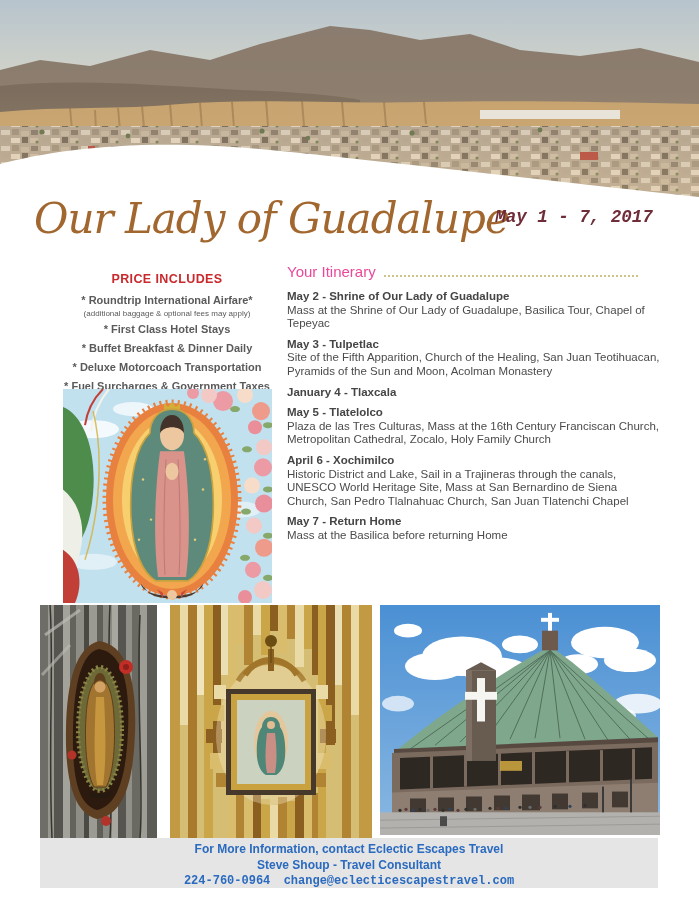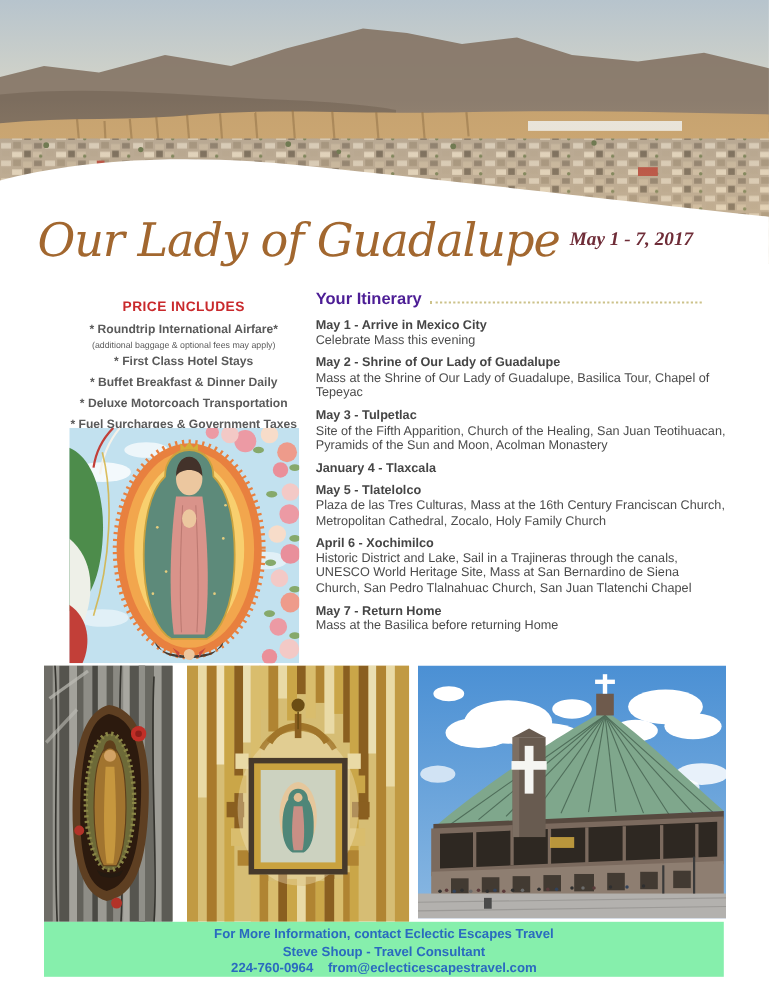--- a/index.html
+++ b/index.html
@@ -8,55 +8,55 @@
 
   
   .hero{position:absolute;left:0;top:0;width:699px;height:240px;}
   .hero svg{display:block;width:699px;height:240px;}
 
   
   .title{position:absolute;left:34px;top:196px;width:450px;margin:0;
          font-family:"DejaVu Serif",serif;font-style:italic;font-weight:normal;
          font-size:42px;line-height:1.1;color:#a2672f;letter-spacing:-1px;white-space:nowrap;}
   .dates{position:absolute;left:486px;top:207px;width:176px;text-align:center;
-         font-family:Liberation Serif, serif;font-style:italic;color:#6f2d38;}
+         font-family:Liberation Mono, monospace;font-style:italic;color:#6f2d38;}
   .dates .d1{font-size:17.5px;font-weight:bold;}
   .dates .d2{font-size:16px;margin-top:3px;}
 
   
   .price-box{position:absolute;left:42px;top:272px;width:250px;text-align:center;}
   .price-box h2{margin:0 0 7px 0;font-size:12.5px;letter-spacing:.4px;color:#c9292c;}
   .pi-item{font-size:11px;color:#5a5a5a;line-height:1.45;margin-top:3px;font-weight:bold;}
   .pi-note{font-size:8px;color:#5a5a5a;line-height:1.25;}
   .pi-foot{margin-top:1px;}
 
   
   .lady{position:absolute;left:63px;top:389px;width:209px;height:214px;margin:0;}
   .lady svg{display:block;width:100%;height:100%;}
 
   
   .itinerary{position:absolute;left:287px;top:263px;width:373px;}
   .it-head{display:flex;align-items:baseline;margin-bottom:10px;}
-  .it-head .it-title{font-size:15px;font-weight:bold;color:#4c1d95;white-space:nowrap;}
+  .it-head .it-title{font-size:15px;font-weight:normal;color:#ec4899;white-space:nowrap;}
   .it-head .leader{flex:1;border-bottom:2px dotted #ccc28a;margin:0 22px 3px 8px;height:1px;}
   .day{margin-bottom:7px;font-size:11.5px;line-height:13.6px;color:#4b4b4b;}
   .day-title{font-weight:bold;color:#454545;}
 
   
   .photo{position:absolute;margin:0;}
   .photo svg{display:block;width:100%;height:100%;}
   .p1{left:40px;top:605px;width:117px;height:233px;}
   .p2{left:170px;top:605px;width:202px;height:233px;}
   .p3{left:380px;top:605px;width:280px;height:230px;}
 
   
-  .contact{position:absolute;left:40px;top:838px;width:618px;height:50px;background:#86efac;
+  .contact{position:absolute;left:40px;top:838px;width:618px;height:50px;background:#e5e5e5;
            text-align:center;color:#2a6abf;font-weight:bold;font-size:12px;line-height:15.5px;
            padding-top:4px;box-sizing:border-box;}
-  .contact .c3 span{margin:0 5px;}
+  .contact .c3 span{margin:0 5px;font-family:Liberation Mono, monospace;}
 </style>
 </head>
 <body>
 
 <div class="page">
 
   <div class="hero">
     <svg viewBox="0 0 699 240" preserveAspectRatio="none">
       <defs>
         <linearGradient id="sky" x1="0" y1="0" x2="0" y2="1">
@@ -206,24 +206,20 @@
         <path d="M100,203 L94,199 L100,208 Z" fill="#c94a3f"></path>
           <path d="M118,203 L124,199 L118,208 Z" fill="#c94a3f"></path>
       </g>
     </svg>
   </figure>
 
   <section class="itinerary">
     <div class="it-head">
       <span class="it-title">Your Itinerary</span>
       <span class="leader"></span>
-    </div>
-    <div class="day">
-      <div class="day-title">May 1 - Arrive in Mexico City</div>
-      <div class="day-detail">Celebrate Mass this evening</div>
     </div>
     <div class="day">
       <div class="day-title">May 2 - Shrine of Our Lady of Guadalupe</div>
       <div class="day-detail">Mass at the Shrine of Our Lady of Guadalupe, Basilica Tour, Chapel of Tepeyac</div>
     </div>
     <div class="day">
       <div class="day-title">May 3 - Tulpetlac</div>
       <div class="day-detail">Site of the Fifth Apparition, Church of the Healing, San Juan Teotihuacan, Pyramids of the Sun and Moon, Acolman Monastery</div>
     </div>
     <div class="day">
@@ -460,17 +456,17 @@
         </g>
       </g>
     </svg>
   </figure>
 
   <footer class="contact">
     <div class="c1">For More Information, contact Eclectic Escapes Travel</div>
     <div class="c2">Steve Shoup - Travel Consultant</div>
     <div class="c3">
       <span>224-760-0964</span>
-      <span>from@eclecticescapestravel.com</span>
+      <span>change@eclecticescapestravel.com</span>
     </div>
   </footer>
 
 </div>
 
 </body></html>

